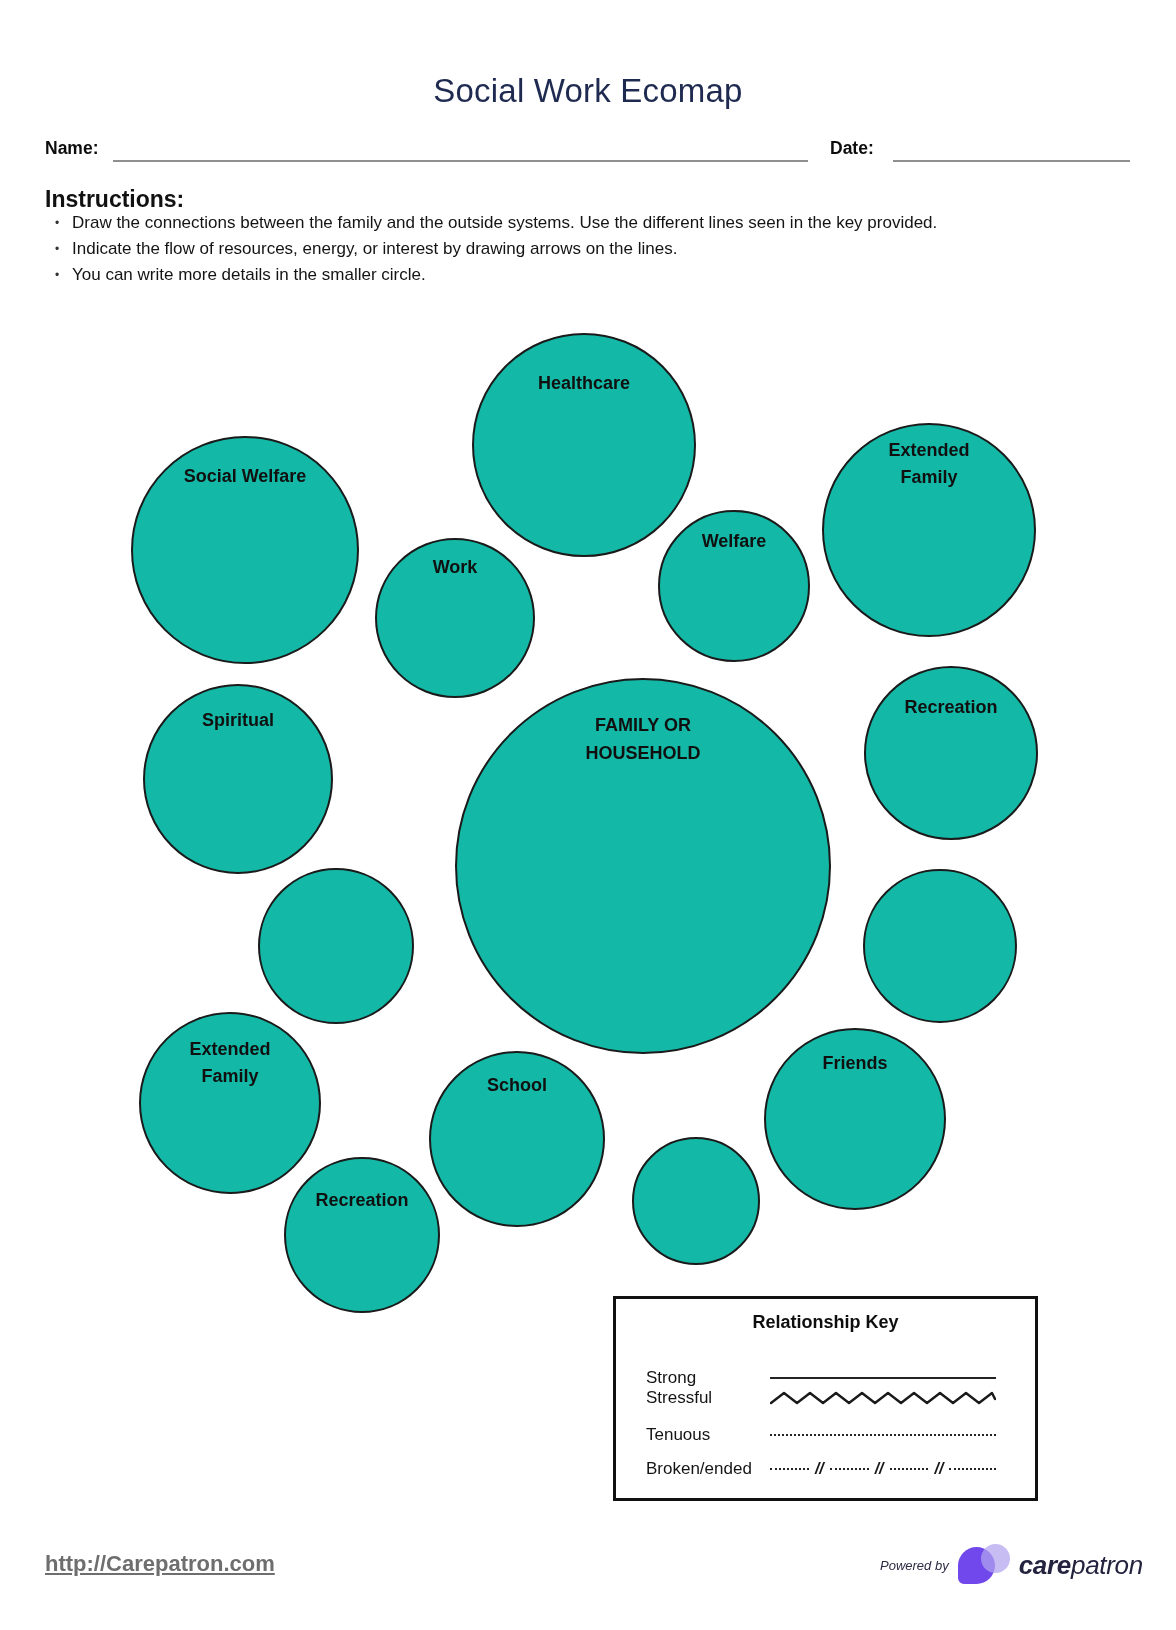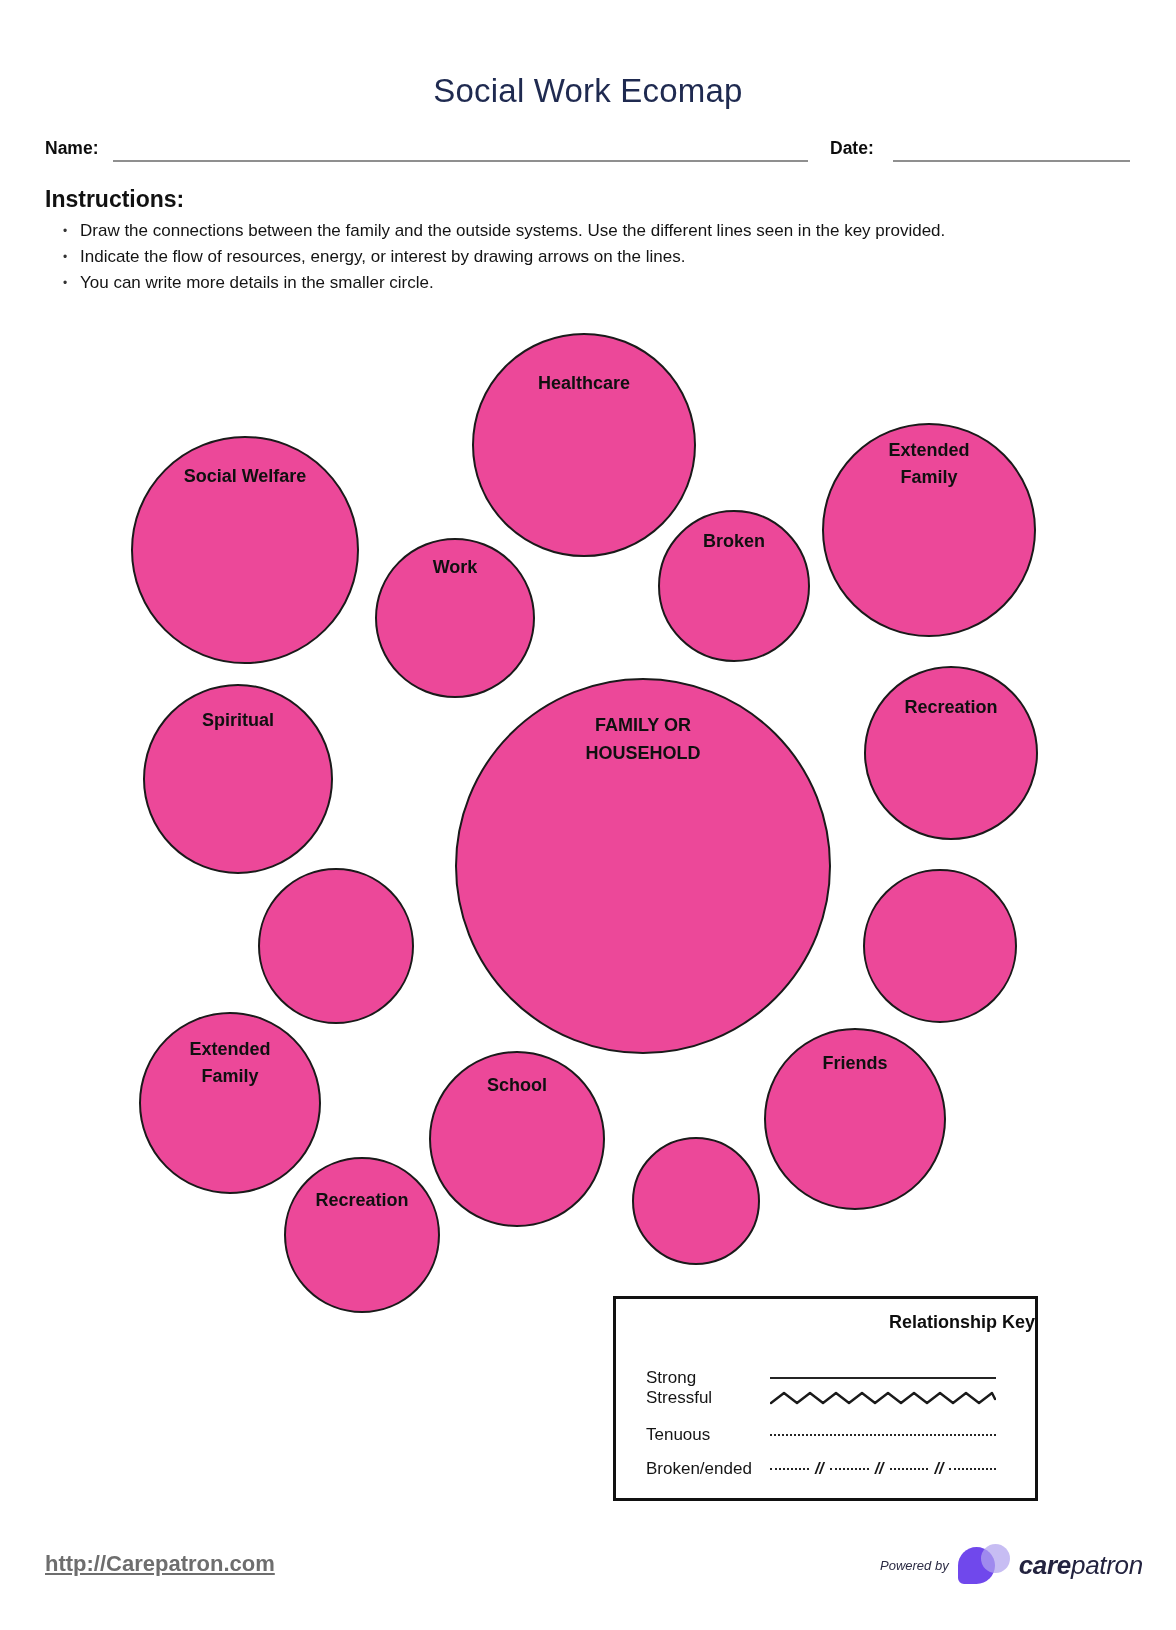--- a/index.html
+++ b/index.html
@@ -7,35 +7,35 @@
     position:relative;width:1176px;height:1630px;background:#fff;overflow:hidden;
     font-family:"Liberation Sans","DejaVu Sans",sans-serif;color:#111;
   }
   .title{
     position:absolute;left:0;top:72px;width:100%;text-align:center;
     font-size:33px;font-weight:400;color:#1f2a50;letter-spacing:.2px;
   }
   .field-label{position:absolute;font-size:17.5px;font-weight:700;color:#0d0d0d;}
   .field-line{position:absolute;height:0;border-bottom:2px solid #8f8f8f;}
   .instr-head{position:absolute;left:45px;top:186px;font-size:23px;font-weight:700;}
-  .bullets{position:absolute;left:55px;top:210px;margin:8px;padding:0;list-style:none;}
+  .bullets{position:absolute;left:55px;top:210px;margin:0;padding:0;list-style:none;}
   .bullets li{font-size:17px;line-height:26px;color:#141414;padding-left:17px;position:relative;}
   .bullets li::before{content:"•";position:absolute;left:0;top:0;font-size:12px;line-height:26px;color:#333;}
   .circle{
-    position:absolute;border:2px solid #1a1a1a;border-radius:50%;box-sizing:border-box;background:#ec4899;
+    position:absolute;border:2px solid #1a1a1a;border-radius:50%;box-sizing:border-box;background:#14b8a6;
   }
   .c-label{
     position:absolute;left:0;top:var(--lt,20px);width:100%;text-align:center;
     font-size:18px;font-weight:700;color:#101010;white-space:pre-line;line-height:27px;
   }
   .keybox{
     position:absolute;left:613px;top:1296px;width:425px;height:205px;
     border:3px solid #111;box-sizing:border-box;background:#fff;
   }
-  .key-title{position:absolute;left:0;top:13px;width:100%;text-align:right;font-size:18px;font-weight:700;color:#0e0e0e;}
+  .key-title{position:absolute;left:0;top:13px;width:100%;text-align:center;font-size:18px;font-weight:700;color:#0e0e0e;}
   .key-row{position:absolute;left:0;width:100%;height:22px;}
   .key-row .k-label{position:absolute;left:30px;top:0;font-size:17px;color:#151515;line-height:22px;}
   .k-line{position:absolute;left:154px;top:0;width:226px;height:22px;display:flex;align-items:center;}
   .line-strong{width:226px;border-top:2px solid #242424;}
   .line-tenuous{width:226px;border-top:2px dotted #242424;}
   .broken-wrap{display:flex;align-items:center;width:226px;gap:6px;}
   .broken-seg{border-top:2px dotted #242424;flex:1 1 auto;height:0;}
   .broken-slash{font-size:16px;font-weight:700;font-style:italic;color:#161616;line-height:14px;}
   .footer-link{
     position:absolute;left:45px;top:1551px;font-size:22px;color:#6e6e6e;
@@ -81,21 +81,21 @@
 
   <div class="circle" style="left:131px;top:436px;width:228px;height:228px;">
     <span class="c-label" style="--lt:25px;">Social Welfare</span>
   </div>
 
   <div class="circle" style="left:375px;top:538px;width:160px;height:160px;">
     <span class="c-label" style="--lt:14px;">Work</span>
   </div>
 
   <div class="circle" style="left:658px;top:510px;width:152px;height:152px;">
-    <span class="c-label" style="--lt:16px;">Broken</span>
+    <span class="c-label" style="--lt:16px;">Welfare</span>
   </div>
 
   <div class="circle" style="left:822px;top:423px;width:214px;height:214px;">
     <span class="c-label" style="--lt:12px;">Extended
 Family</span>
   </div>
 
   <div class="circle" style="left:143px;top:684px;width:190px;height:190px;">
     <span class="c-label" style="--lt:21px;">Spiritual</span>
   </div>

